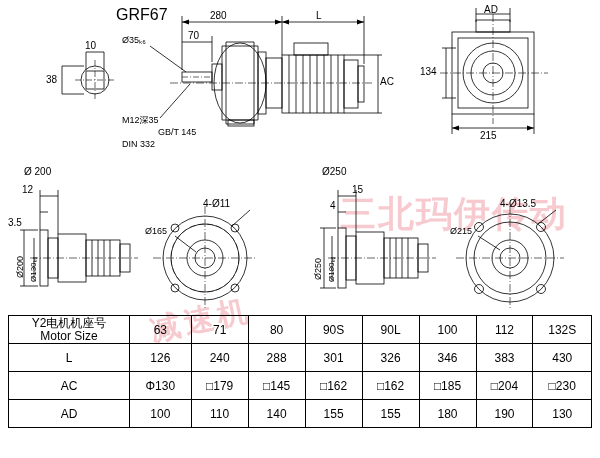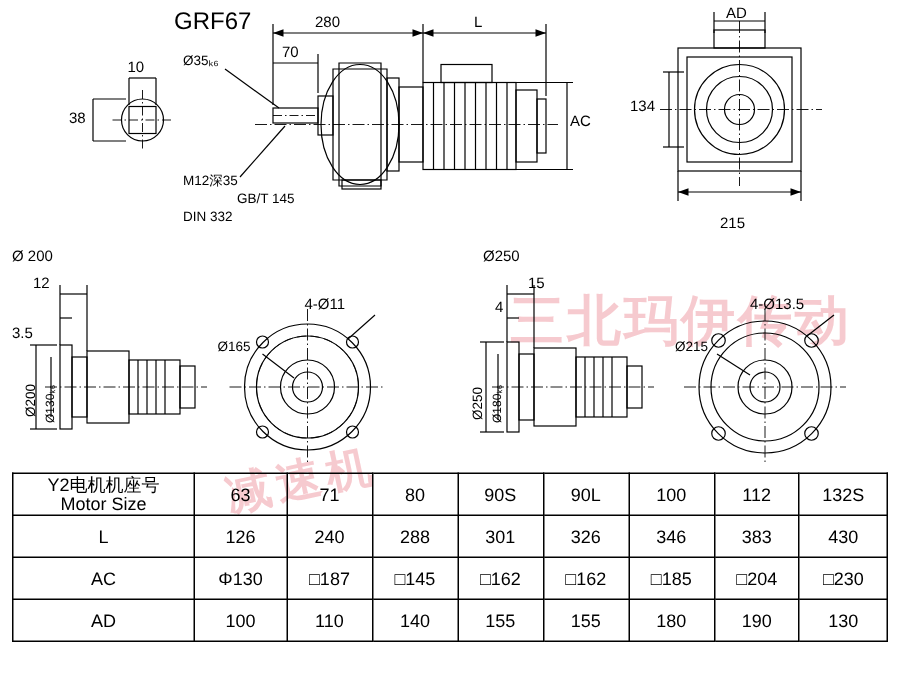--- a/index.html
+++ b/index.html
@@ -206,27 +206,27 @@
 
   <div class="lbl" style="left:85px;top:40px;">10</div>
   <div class="lbl" style="left:46px;top:74px;">38</div>
   <div class="lbl" style="left:210px;top:10px;">280</div>
   <div class="lbl" style="left:316px;top:10px;">L</div>
   <div class="lbl" style="left:188px;top:30px;">70</div>
   <div class="lbl sm" style="left:122px;top:36px;">Ø35ₖ₆</div>
   <div class="lbl" style="left:380px;top:76px;">AC</div>
   <div class="lbl" style="left:484px;top:4px;">AD</div>
   <div class="lbl" style="left:420px;top:66px;">134</div>
-  <div class="lbl" style="left:480px;top:144px;">215</div>
+  <div class="lbl" style="left:480px;top:130px;">215</div>
 
   <div class="lbl sm" style="left:122px;top:116px;">M12深35</div>
   <div class="lbl sm" style="left:122px;top:128px;margin-left:36px;">GB/T 145</div>
   <div class="lbl sm" style="left:122px;top:140px;">DIN 332</div>
 
-  <div class="lbl" style="left:8px;top:166px;">Ø 200</div>
+  <div class="lbl" style="left:24px;top:166px;">Ø 200</div>
   <div class="lbl" style="left:22px;top:184px;">12</div>
   <div class="lbl" style="left:8px;top:217px;">3.5</div>
   <div class="lbl rot90 sm" style="left:16px;top:278px;">Ø200</div>
   <div class="lbl rot90 xs" style="left:30px;top:282px;">Ø130ₖ₆</div>
   <div class="lbl" style="left:203px;top:198px;text-align:right;">4-Ø11</div>
   <div class="lbl sm" style="left:145px;top:227px;">Ø165</div>
 
   <div class="lbl" style="left:322px;top:166px;">Ø250</div>
   <div class="lbl" style="left:352px;top:184px;">15</div>
   <div class="lbl" style="left:330px;top:200px;">4</div>
@@ -258,21 +258,21 @@
         <td>288</td>
         <td>301</td>
         <td>326</td>
         <td>346</td>
         <td>383</td>
         <td>430</td>
       </tr>
       <tr>
         <td>AC</td>
         <td>Φ130</td>
-        <td>□187</td>
+        <td>□179</td>
         <td>□145</td>
         <td>□162</td>
         <td>□162</td>
         <td>□185</td>
         <td>□204</td>
         <td>□230</td>
       </tr>
       <tr>
         <td>AD</td>
         <td>100</td>

